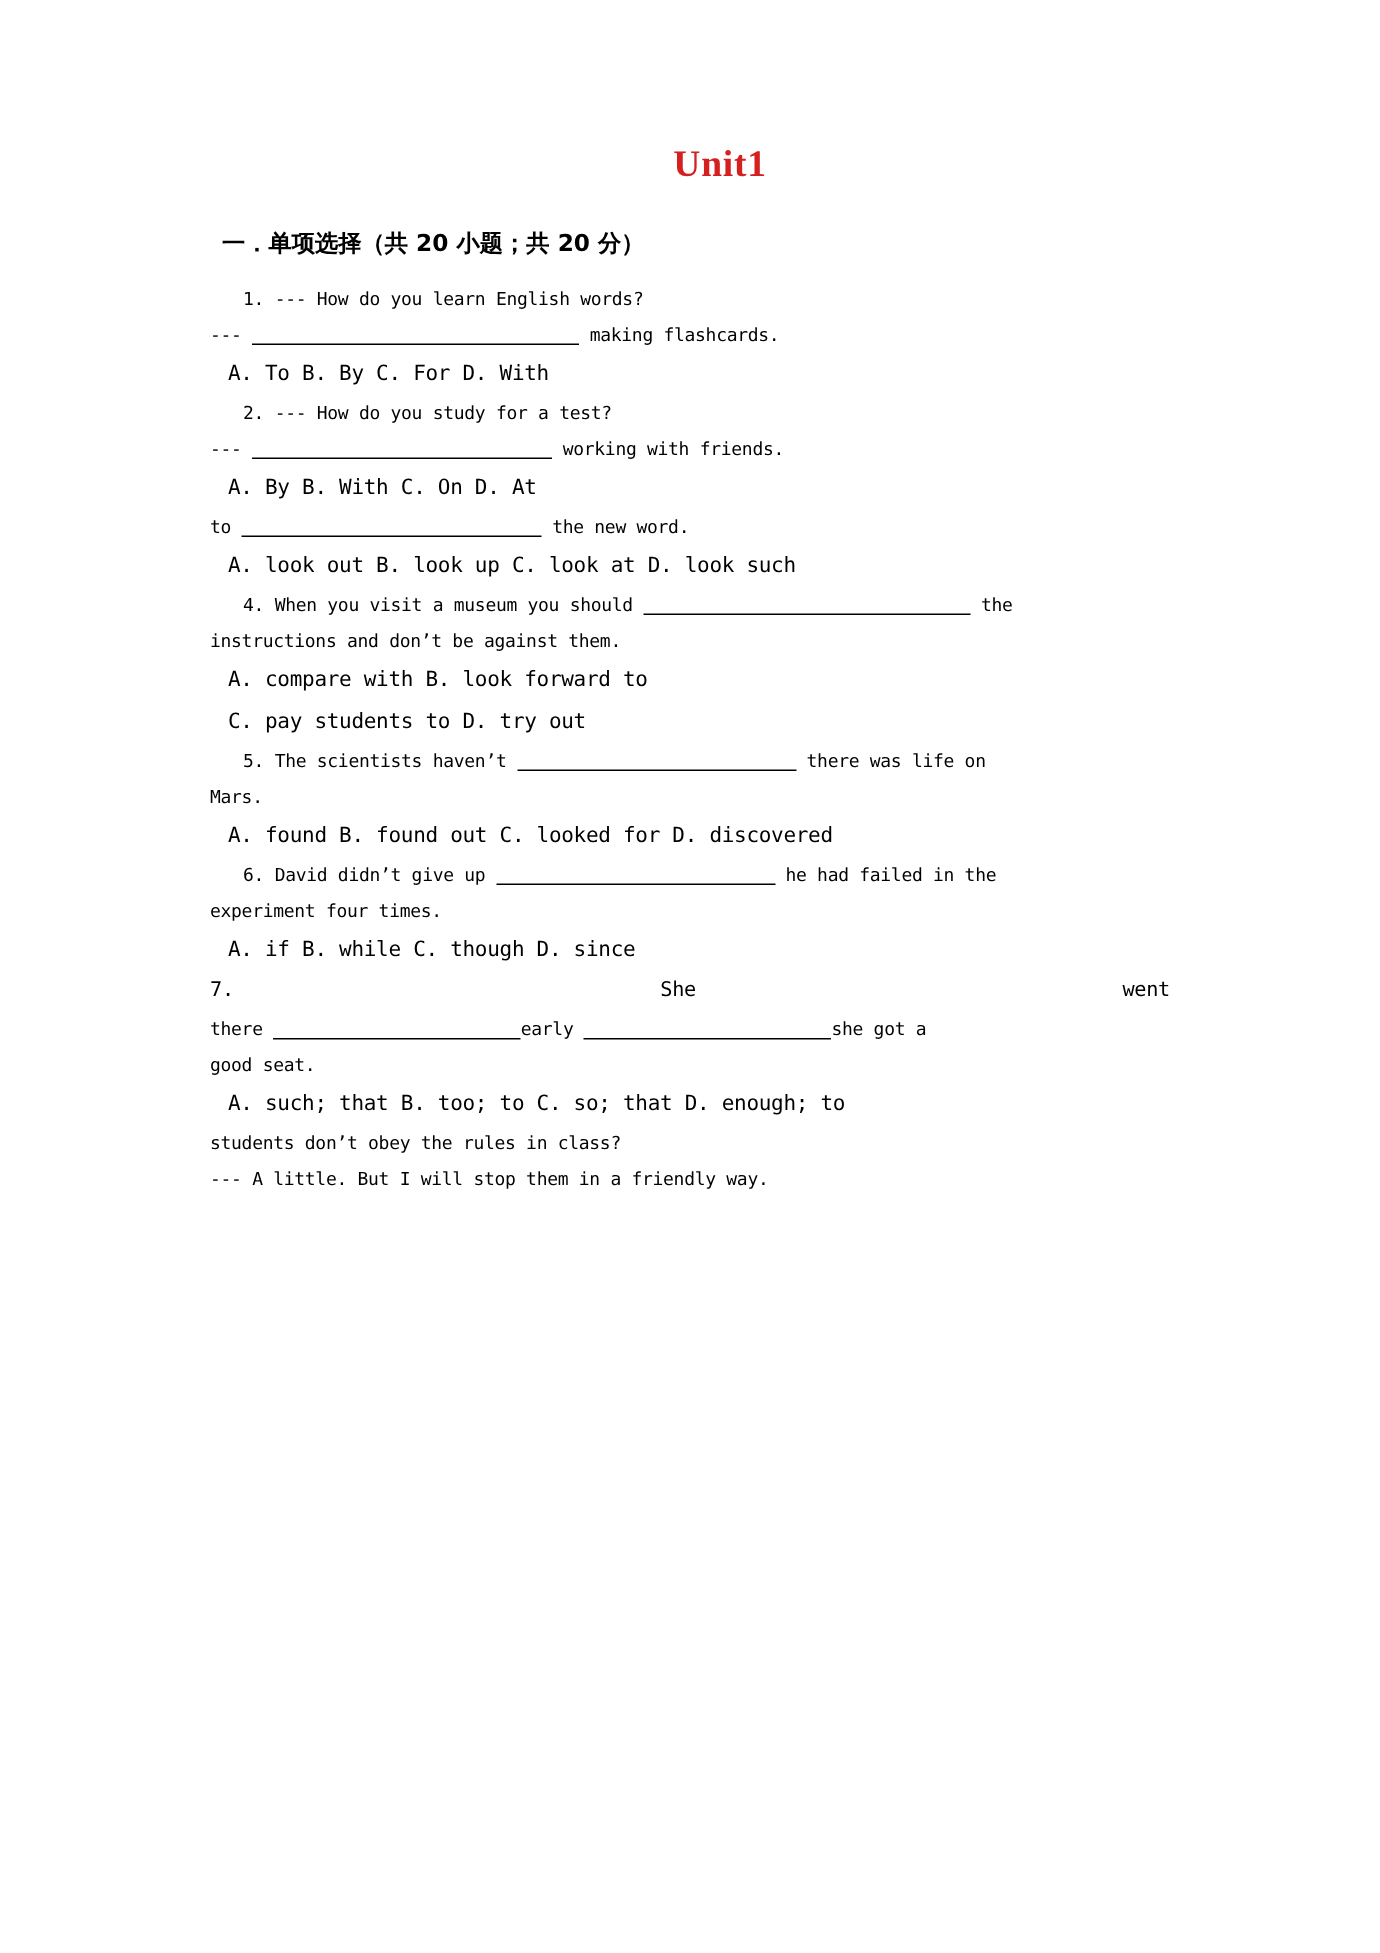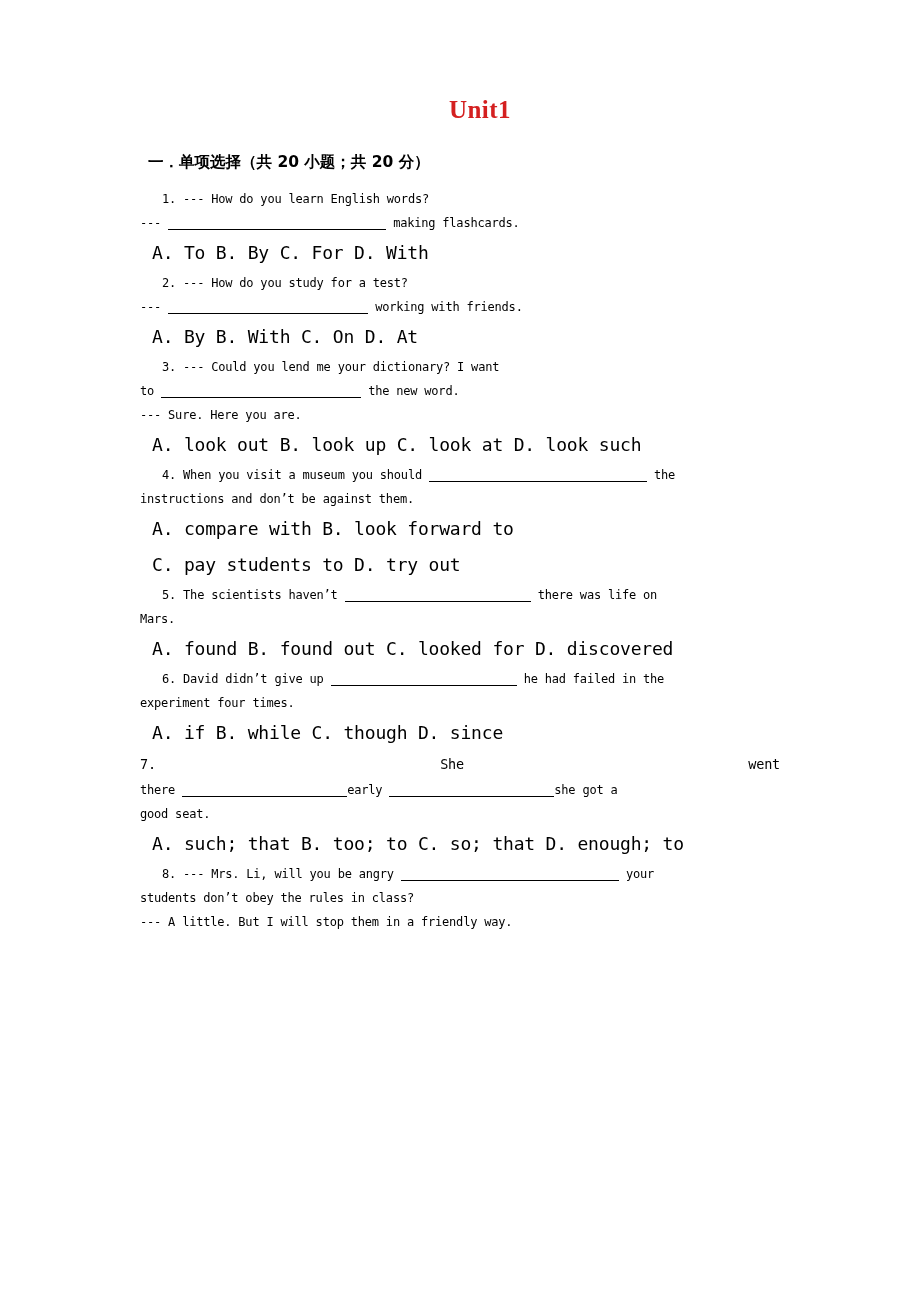--- a/index.html
+++ b/index.html
@@ -48,21 +48,21 @@
     padding: 0;
     letter-spacing: -0.2px;
     text-align: justify;
   }
   .indent {
     display: inline-block;
     width: 22px;
   }
   .opts {
     font-family: "DejaVu Sans Mono", monospace;
-    font-size: 18px;
+    font-size: 14px;
     line-height: 2.0;
     padding-left: 12px;
     letter-spacing: -0.2px;
   }
   .blank {
     display: inline-block;
     border-bottom: 1px solid #000;
     vertical-align: -3px;
     height: 13px;
   }
@@ -106,29 +106,24 @@
     <span>--- How do you study for a test?</span>
   </div>
   <div class="q">
     <span class="lead-dash">---</span>
     <span class="blank b-med"></span>
     <span>working with friends.</span>
   </div>
   <div class="opts">A. By B. With C. On D. At</div>
 
   <div class="q">
-    <span class="indent"></span><span>3.</span>
-    <span>---    Could    you    lend    me    your    dictionary?    I    want</span>
-  </div>
-  <div class="q">
     <span>to</span>
     <span class="blank b-med"></span>
     <span>the new word.</span>
   </div>
-  <div class="q">--- Sure. Here you are.</div>
   <div class="opts">A. look out B. look up C. look at D. look such</div>
 
   <div class="q">
     <span class="indent"></span><span>4.</span>
     <span>When you visit a museum you should</span>
     <span class="blank b-long"></span>
     <span>the</span>
   </div>
   <div class="q">instructions and don’t be against them.</div>
   <div class="opts">A. compare with B. look forward to</div>
@@ -158,22 +153,16 @@
     <span>went</span>
   </div>
   <div class="q nowrapline">
     <span>there</span>
     <span class="blank b-short"></span><span>early</span>
     <span class="blank b-short"></span><span>she got a</span>
   </div>
   <div class="q">good seat.</div>
   <div class="opts">A. such; that B. too; to C. so; that D. enough; to</div>
 
-  <div class="q">
-    <span class="indent"></span><span>8.</span>
-    <span>--- Mrs. Li, will you be angry</span>
-    <span class="blank b-long"></span>
-    <span>your</span>
-  </div>
   <div class="q">students don’t obey the rules in class?</div>
   <div class="q">--- A little. But I will stop them in a friendly way.</div>
 
 </div>
 
 </body></html>

